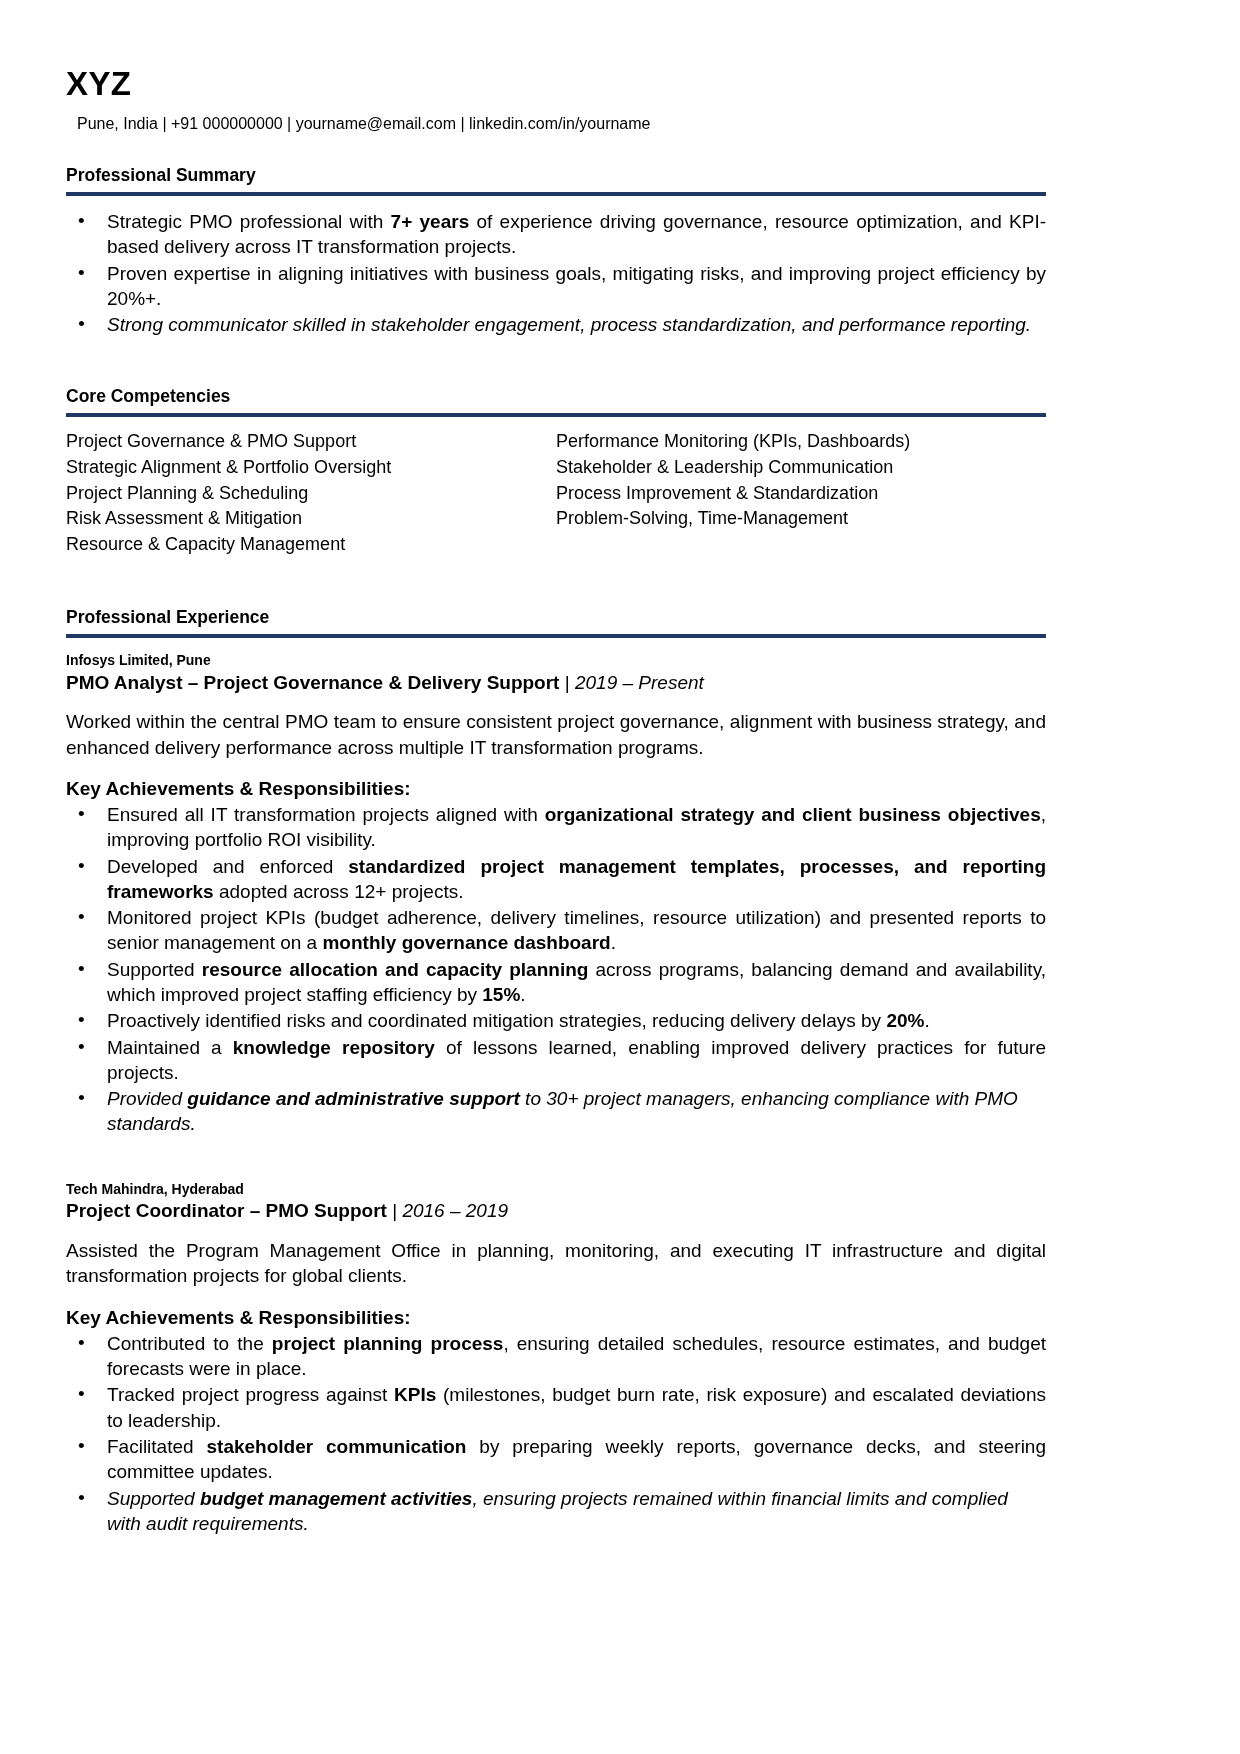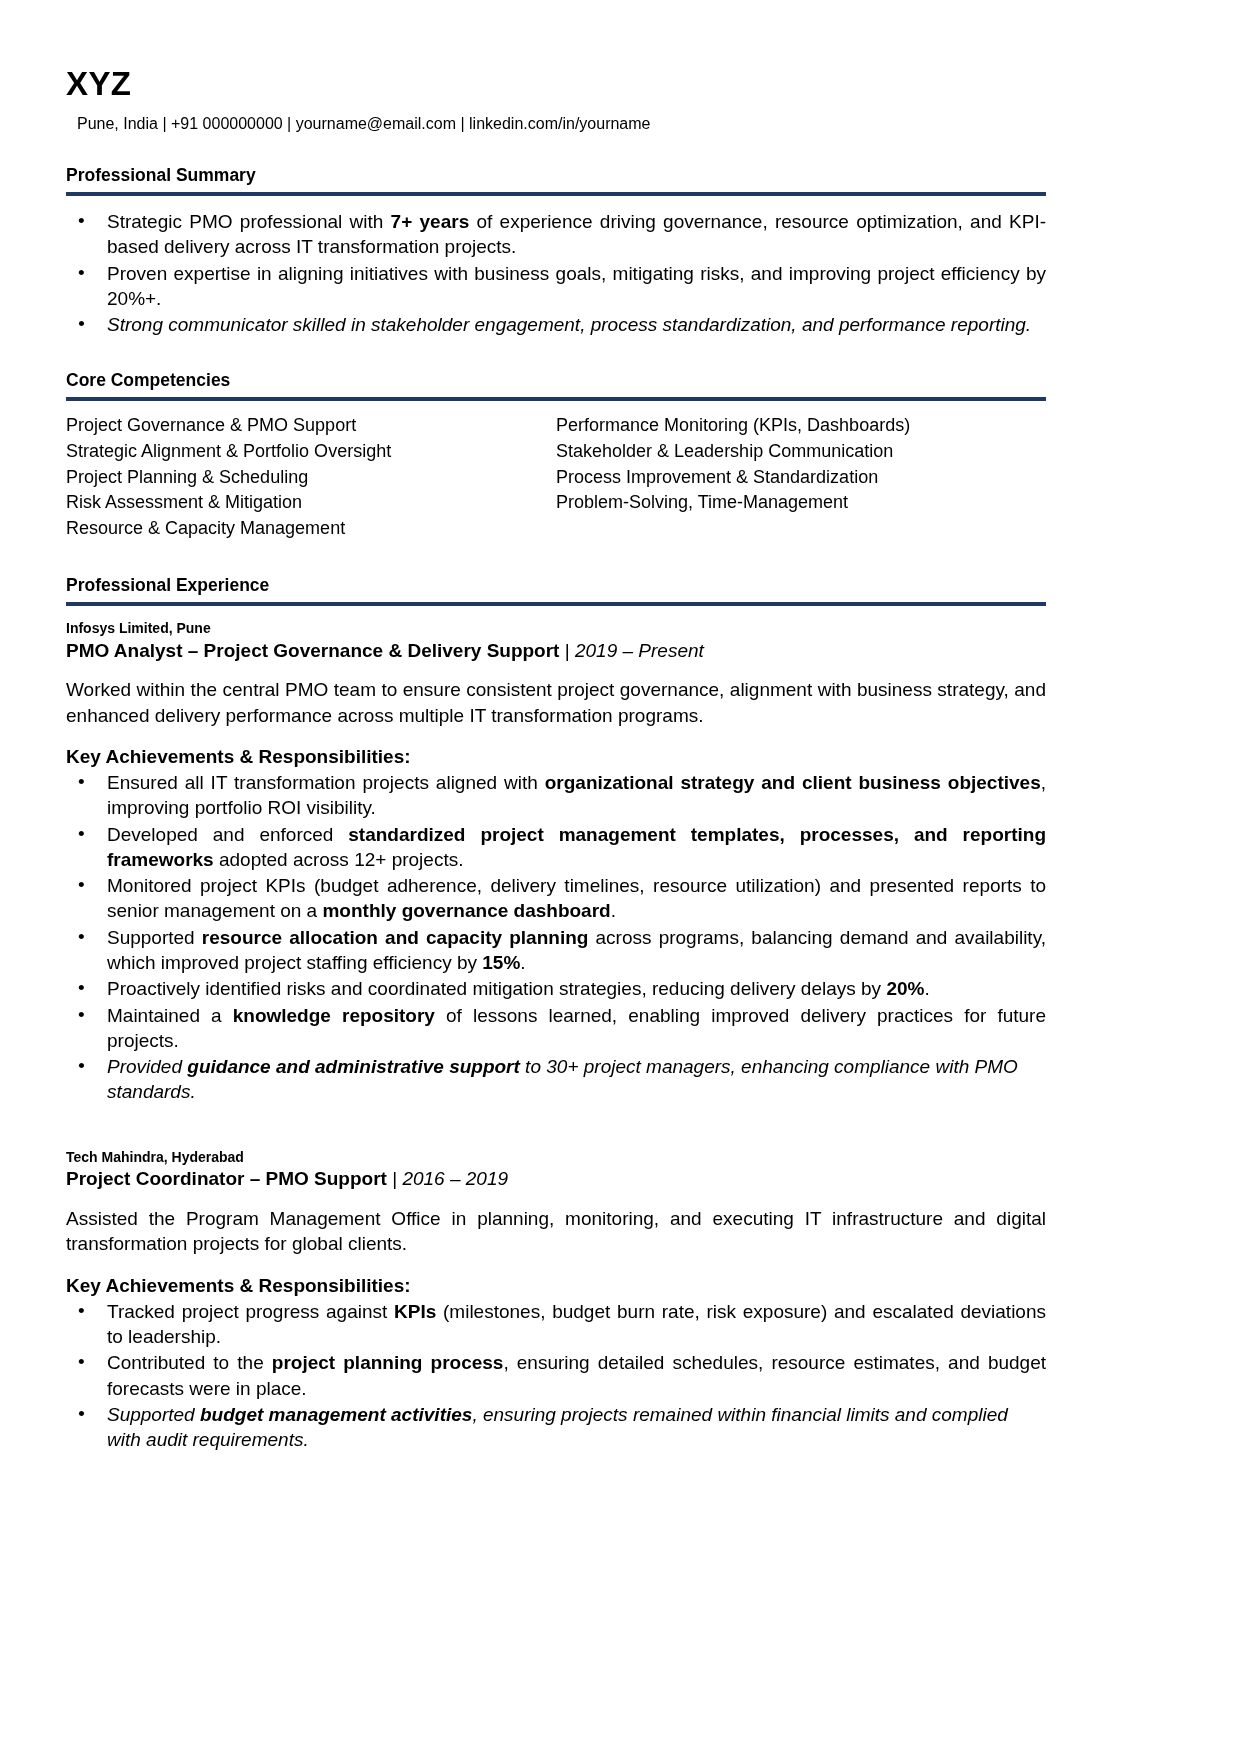--- a/index.html
+++ b/index.html
@@ -37,21 +37,21 @@
   .contact {
     font-size: 16px;
     line-height: 1.3;
     margin-bottom: 30px;
     white-space: nowrap;
     margin-left: 11px;
   }
 
   
   .section {
-    margin-top: 6px;
+    margin-top: 22px;
   }
   .section-title {
     font-size: 17.5px;
     font-weight: bold;
     line-height: 1.25;
     margin-bottom: 5px;
   }
   .rule {
     height: 4px;
     background: #203864;
@@ -205,22 +205,23 @@
               <li><span>Provided </span><b>guidance and administrative support</b><span> to 30+ project managers, enhancing compliance with PMO standards.</span></li>
             </ul>
             <div class="spacer-lg"></div>
           </div>
           <div class="job">
             <div class="job-company">Tech Mahindra, Hyderabad</div>
             <div class="job-role-line"><span class="job-role">Project Coordinator – PMO Support</span><span class="job-sep"> | </span><span class="job-dates">2016 – 2019</span></div>
             <div class="job-summary">Assisted the Program Management Office in planning, monitoring, and executing IT infrastructure and digital transformation projects for global clients.</div>
             <div class="sub-head">Key Achievements &amp; Responsibilities:</div>
             <ul class="bullets">
+              <li><span>Contributed to the </span><b>project planning process</b><span>, ensuring detailed schedules, resource estimates, and budget forecasts were in place.</span></li>
               <li><span>Tracked project progress against </span><b>KPIs</b><span> (milestones, budget burn rate, risk exposure) and escalated deviations to leadership.</span></li>
-              <li><span>Contributed to the </span><b>project planning process</b><span>, ensuring detailed schedules, resource estimates, and budget forecasts were in place.</span></li>
+              <li><span>Facilitated </span><b>stakeholder communication</b><span> by preparing weekly reports, governance decks, and steering committee updates.</span></li>
               <li><span>Supported </span><b>budget management activities</b><span>, ensuring projects remained within financial limits and complied with audit requirements.</span></li>
             </ul>
           </div>
         </div>
     </div>
 
   </div>
 </div>
 
 </body></html>

